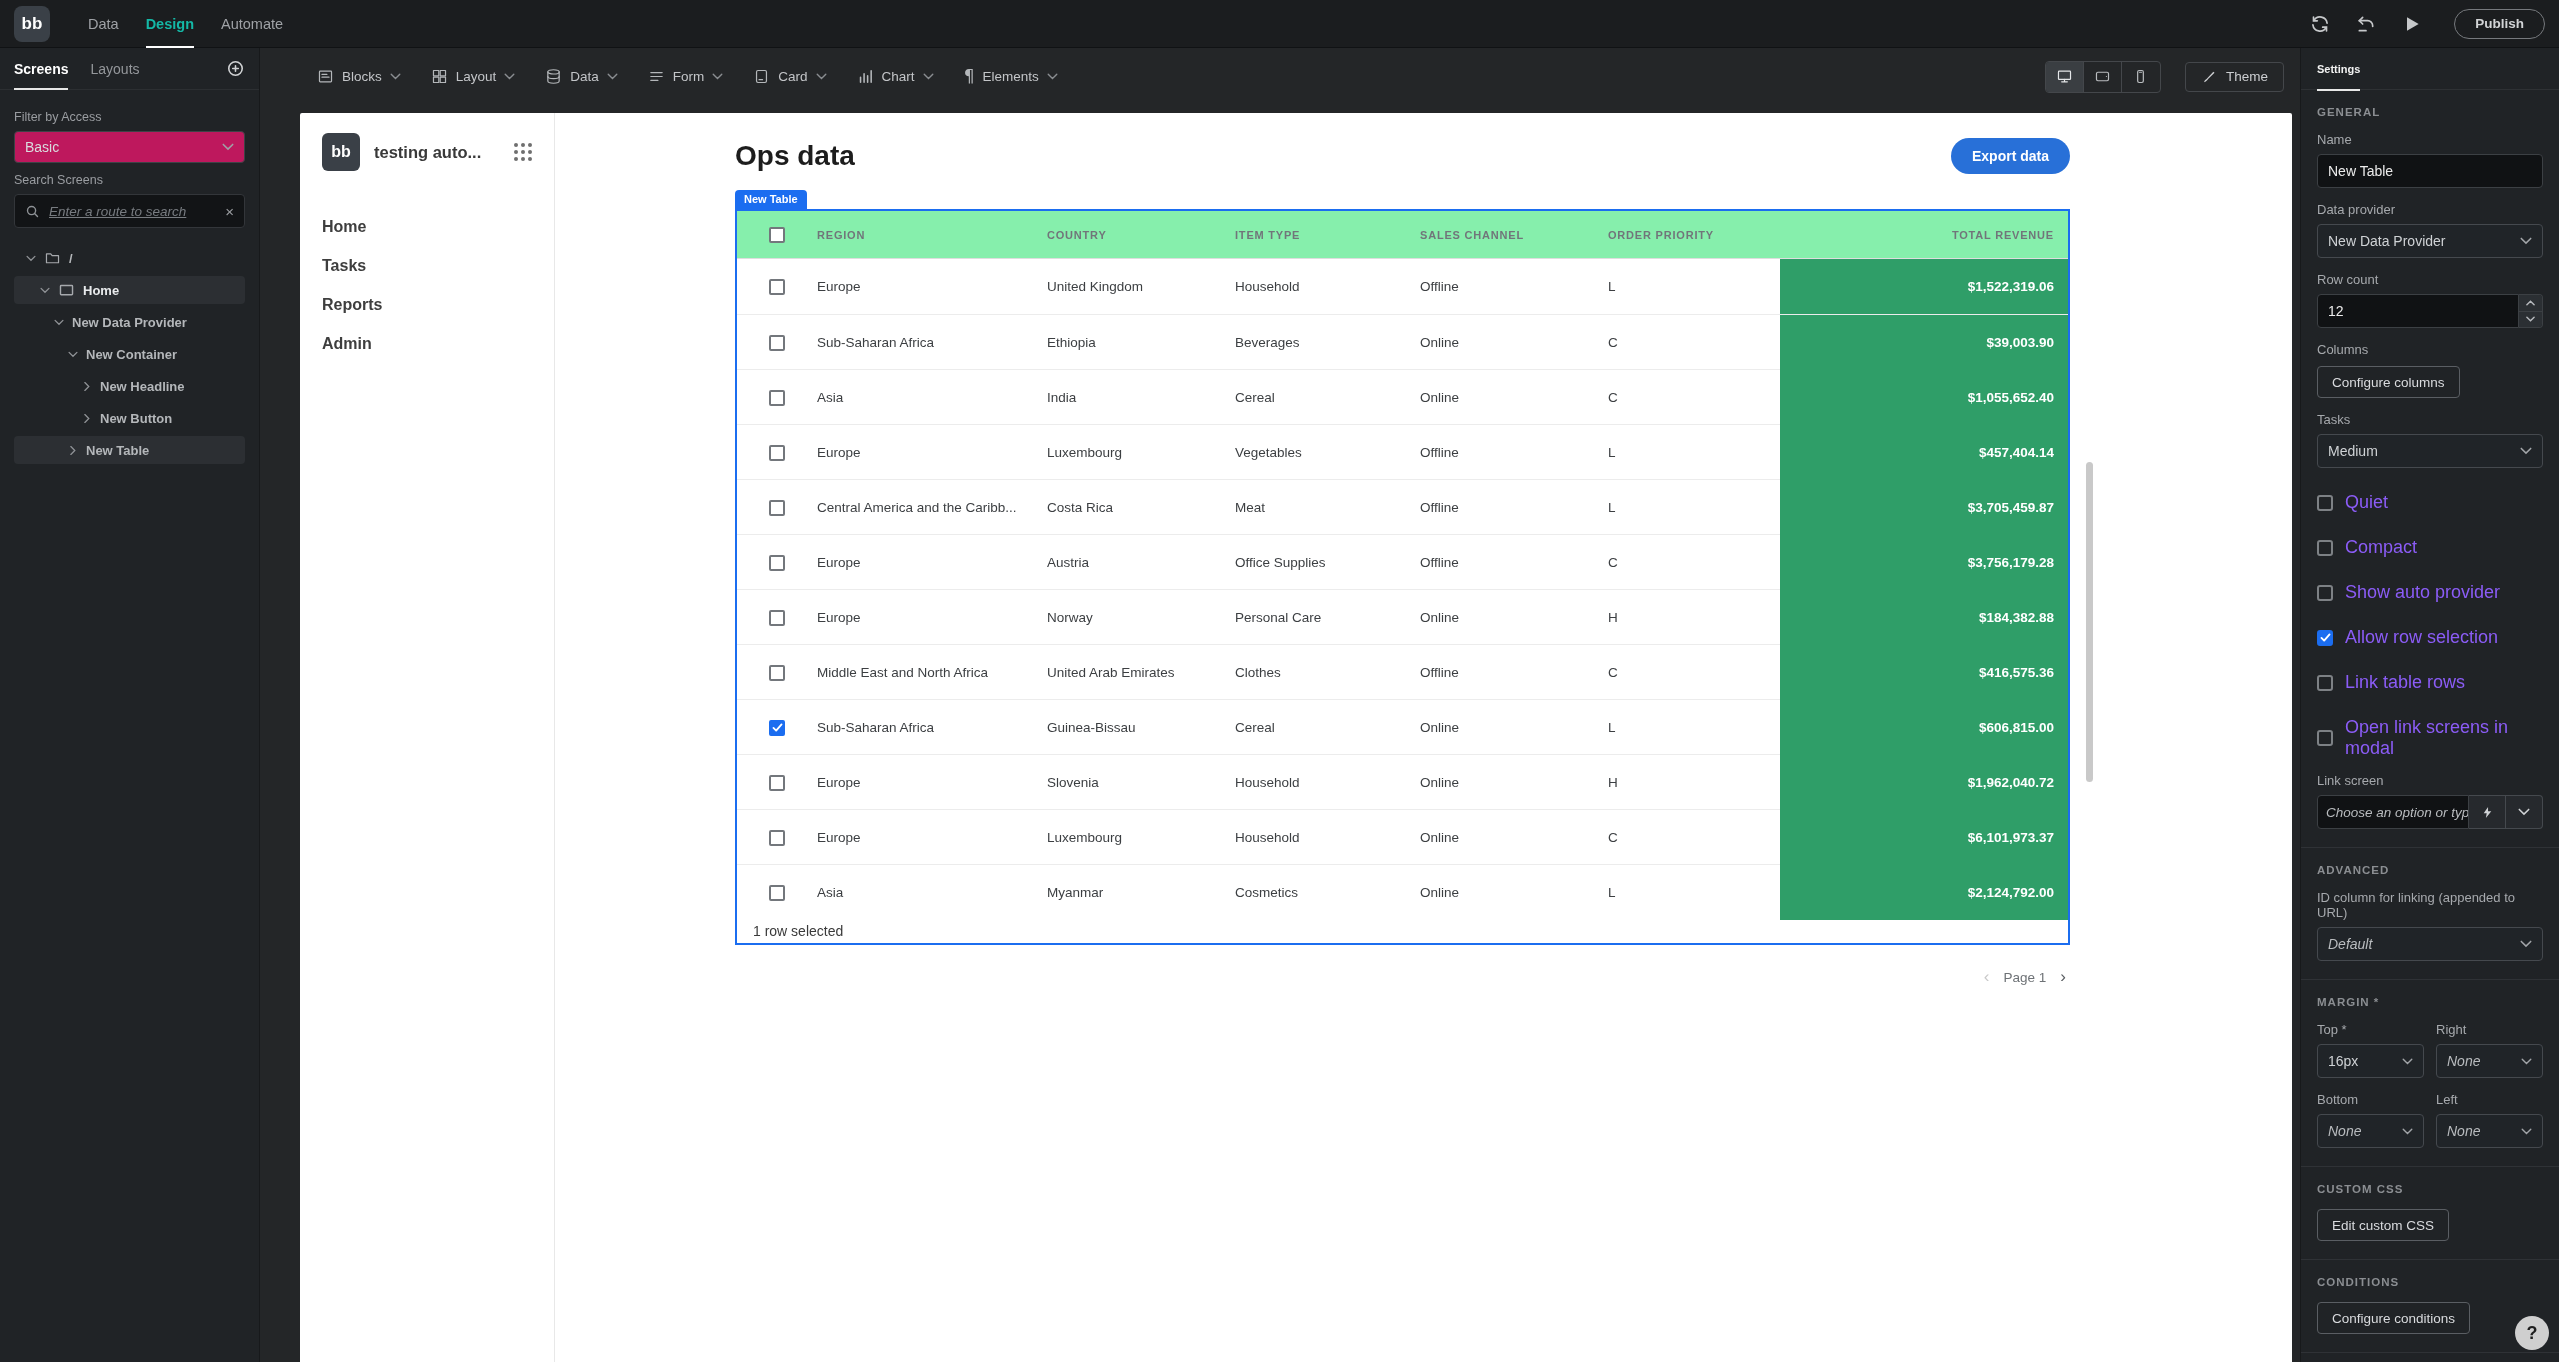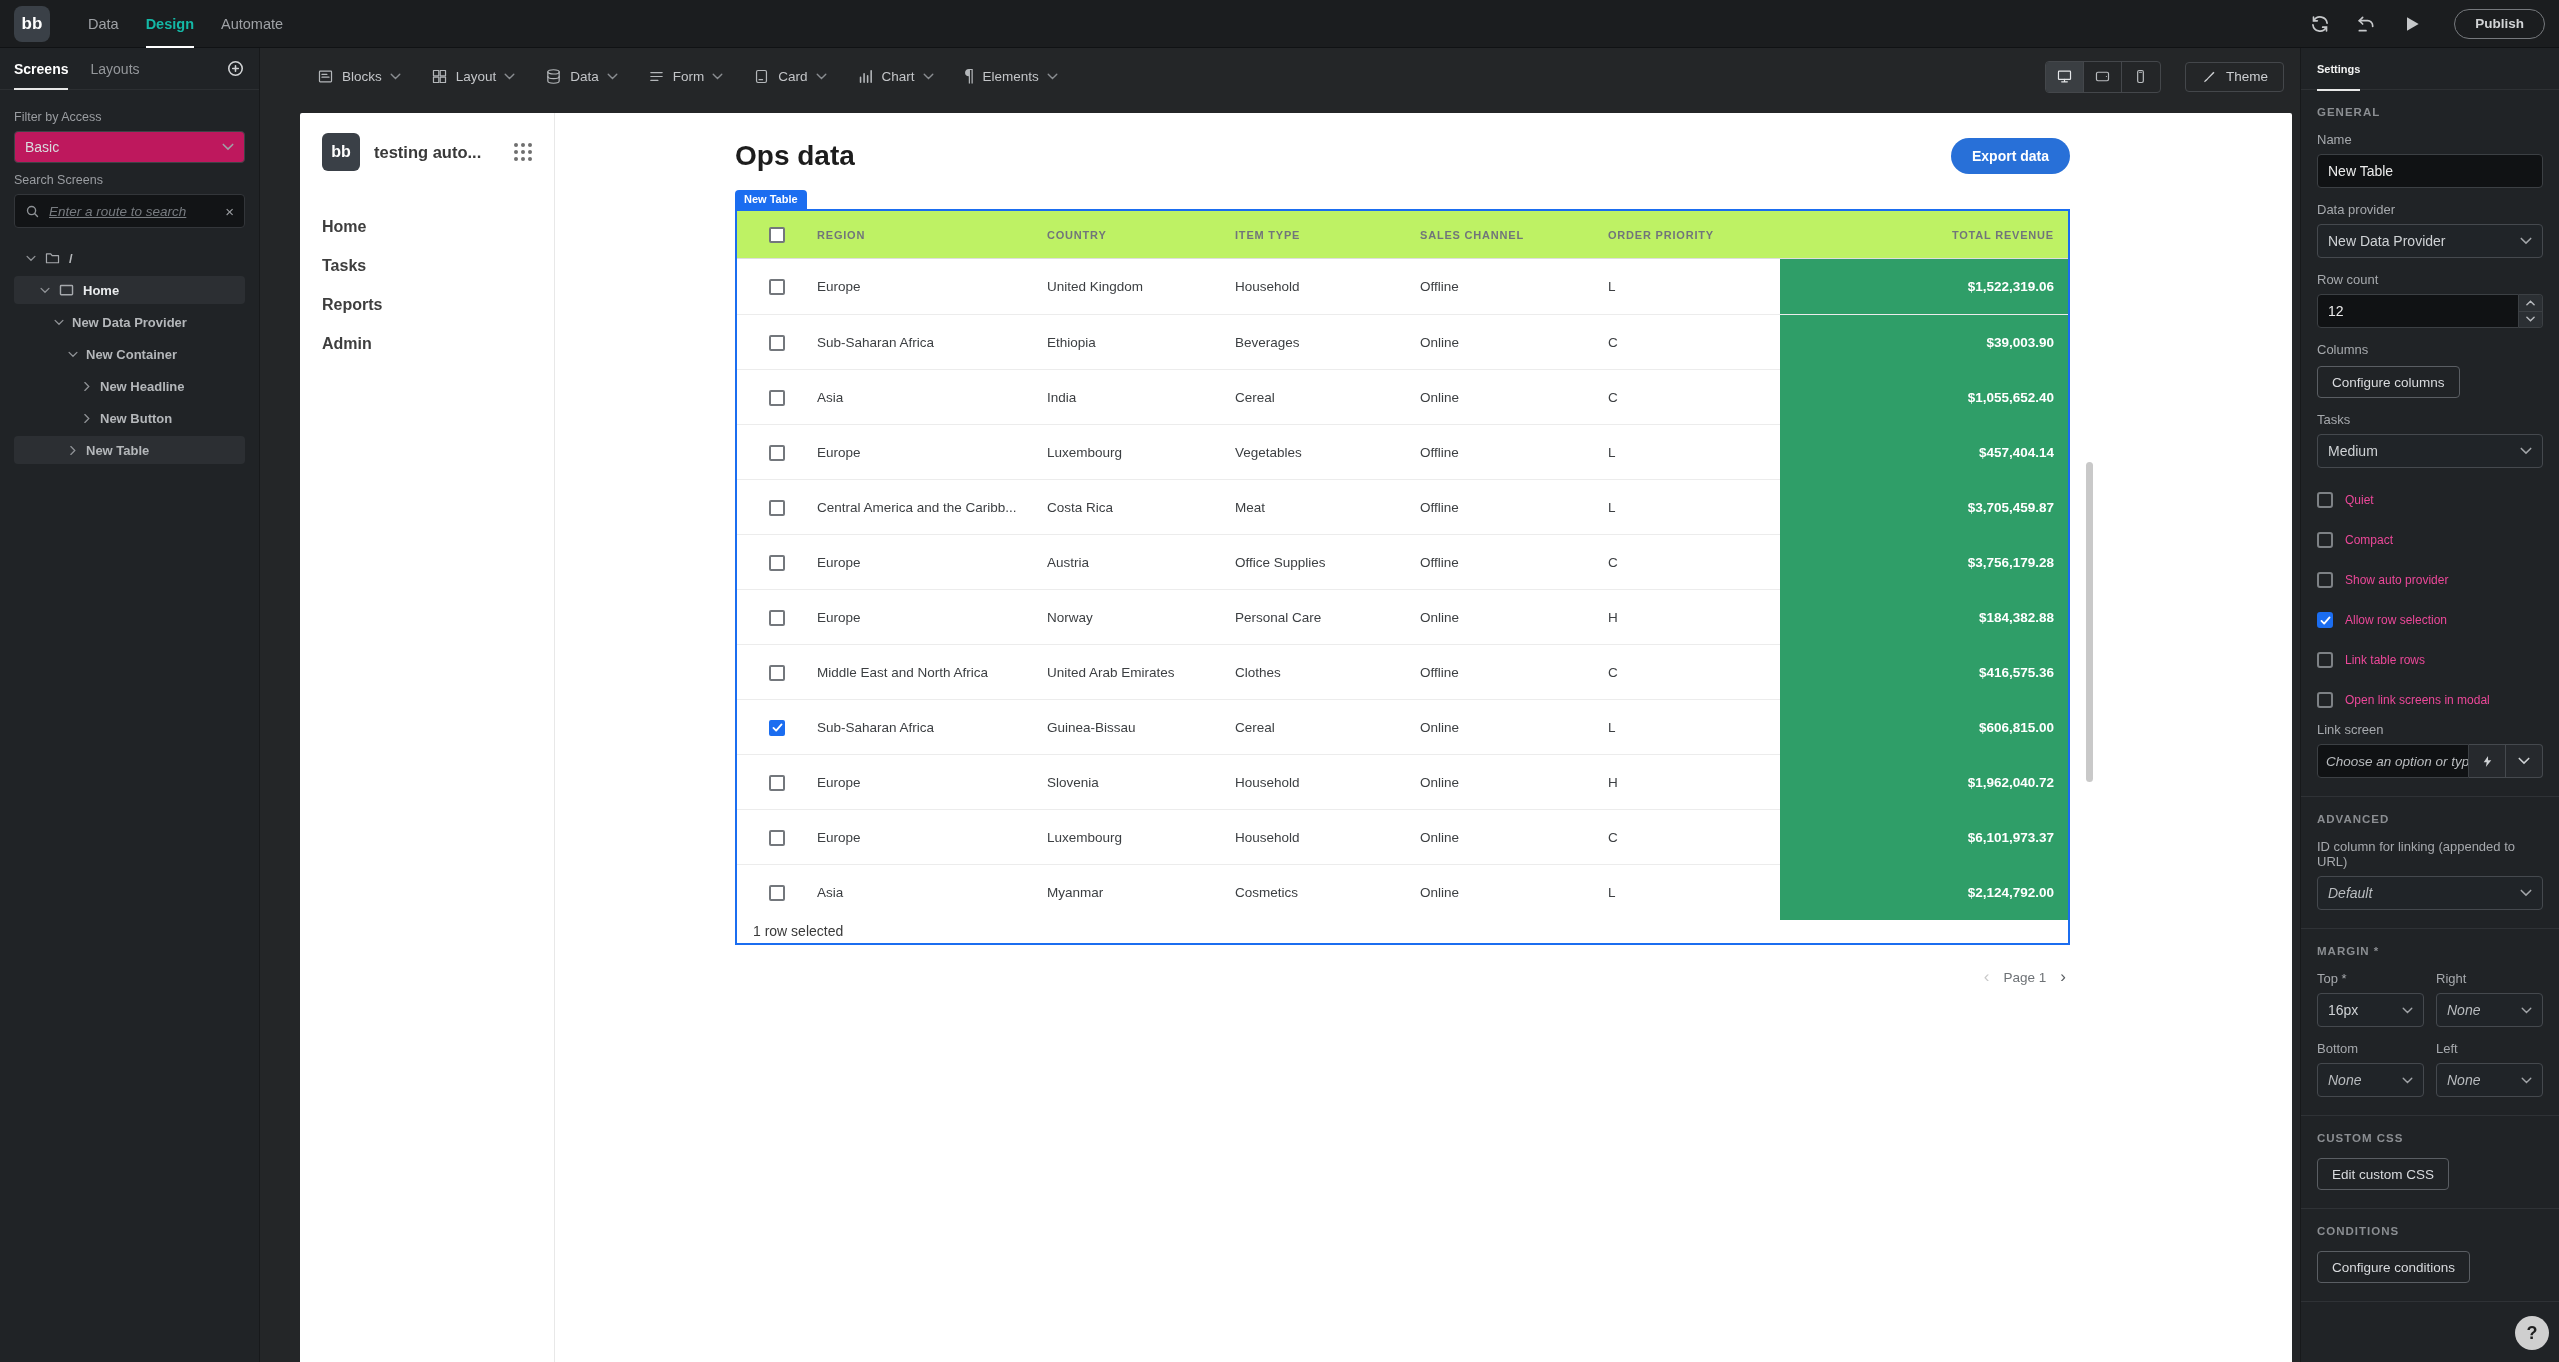--- a/index.html
+++ b/index.html
@@ -80,21 +80,21 @@
   .app-main { flex:1; padding:22px 0 0 180px; }
   .content-w { width:1335px; }
   .title-row { display:flex; align-items:center; justify-content:space-between; height:41px; }
   .page-title { font-size:28px; font-weight:700; color:#1d1d1d; }
   .export-btn { height:36px; padding:0 21px; border:none; border-radius:18px; background:var(--export-blue);
     color:#fff; font-size:14px; font-weight:600; }
   .comp-tag { display:inline-block; margin-top:14px; background:var(--accent); color:#fff; font-size:11px;
     font-weight:600; padding:3px 9px 4px; border-radius:4px 4px 0 0; }
   .table-wrap { border:2px solid var(--accent); background:#fff; }
   .t-grid { display:grid; grid-template-columns:80px 230px 188px 185px 188px 172px 1fr; align-items:center; }
-  .t-head { height:48px; background:#bef264; border-bottom:1px solid #dedede; }
+  .t-head { height:48px; background:#86efac; border-bottom:1px solid #dedede; }
   .t-head .hc { font-size:11px; font-weight:700; letter-spacing:0.8px; color:#71757a; }
   .t-head .hc.right { text-align:right; padding-right:14px; }
   .t-row { height:55px; border-top:1px solid #ececec; }
   .t-row:first-of-type { border-top:none; }
   .tc { font-size:13.5px; color:#3c3f42; white-space:nowrap; overflow:hidden; }
   .cb-cell { display:flex; justify-content:center; }
   .app-cb { width:16px; height:16px; border:2px solid #73777c; border-radius:2px; background:#fff;
     display:flex; align-items:center; justify-content:center; }
   .app-cb.checked { background:var(--accent); border-color:var(--accent); }
   .rev-cell { height:55px; background:var(--green); color:#fff; font-size:13.5px; font-weight:600;
@@ -125,21 +125,21 @@
   .stepper { width:24px; border:1px solid #3c4044; border-left:none; border-radius:0 4px 4px 0; overflow:hidden;
     display:flex; flex-direction:column; }
   .step-btn { flex:1; background:#2b2f33; display:flex; align-items:center; justify-content:center; color:#b6b9bd; }
   .step-btn:first-child { border-bottom:1px solid #3c4044; }
   .rp-btn { height:32px; padding:0 14px; border-radius:4px; border:1px solid #5a5e63; background:transparent;
     color:#d9dbde; font-size:13.5px; display:inline-flex; align-items:center; margin-top:2px; }
   .toggle-row { display:flex; align-items:center; gap:12px; margin-top:24px; }
   .rp-cb { width:16px; height:16px; border:2px solid #7d8185; border-radius:3px; flex:0 0 auto;
     display:flex; align-items:center; justify-content:center; }
   .rp-cb.checked { background:var(--accent); border-color:var(--accent); }
-  .toggle-label { font-size:12px; color:#ec4899; }
+  .toggle-label { font-size:18px; color:#8b5cf6; }
   .link-group { display:flex; width:100%; }
   .link-input { flex:1; height:34px; background:#101214; border:1px solid #3c4044; border-radius:4px 0 0 4px;
     display:flex; align-items:center; padding:0 8px; font-size:13.5px; overflow:hidden; white-space:nowrap; }
   .link-cell { width:37px; height:34px; background:#26292d; border:1px solid #45494e; border-left:none;
     display:flex; align-items:center; justify-content:center; color:#cfd2d5; }
   .link-cell:last-child { border-radius:0 4px 4px 0; }
   .rp-divider { height:1px; background:#2f3236; margin:18px -16px 0; }
   .margin-grid { display:grid; grid-template-columns:1fr 1fr; column-gap:12px; }
   .help-fab { position:absolute; right:10px; bottom:12px; width:34px; height:34px; border-radius:50%;
     background:#cfcfcf; color:#1e1e1e; font-size:18px; font-weight:700; display:flex; align-items:center; justify-content:center; }

